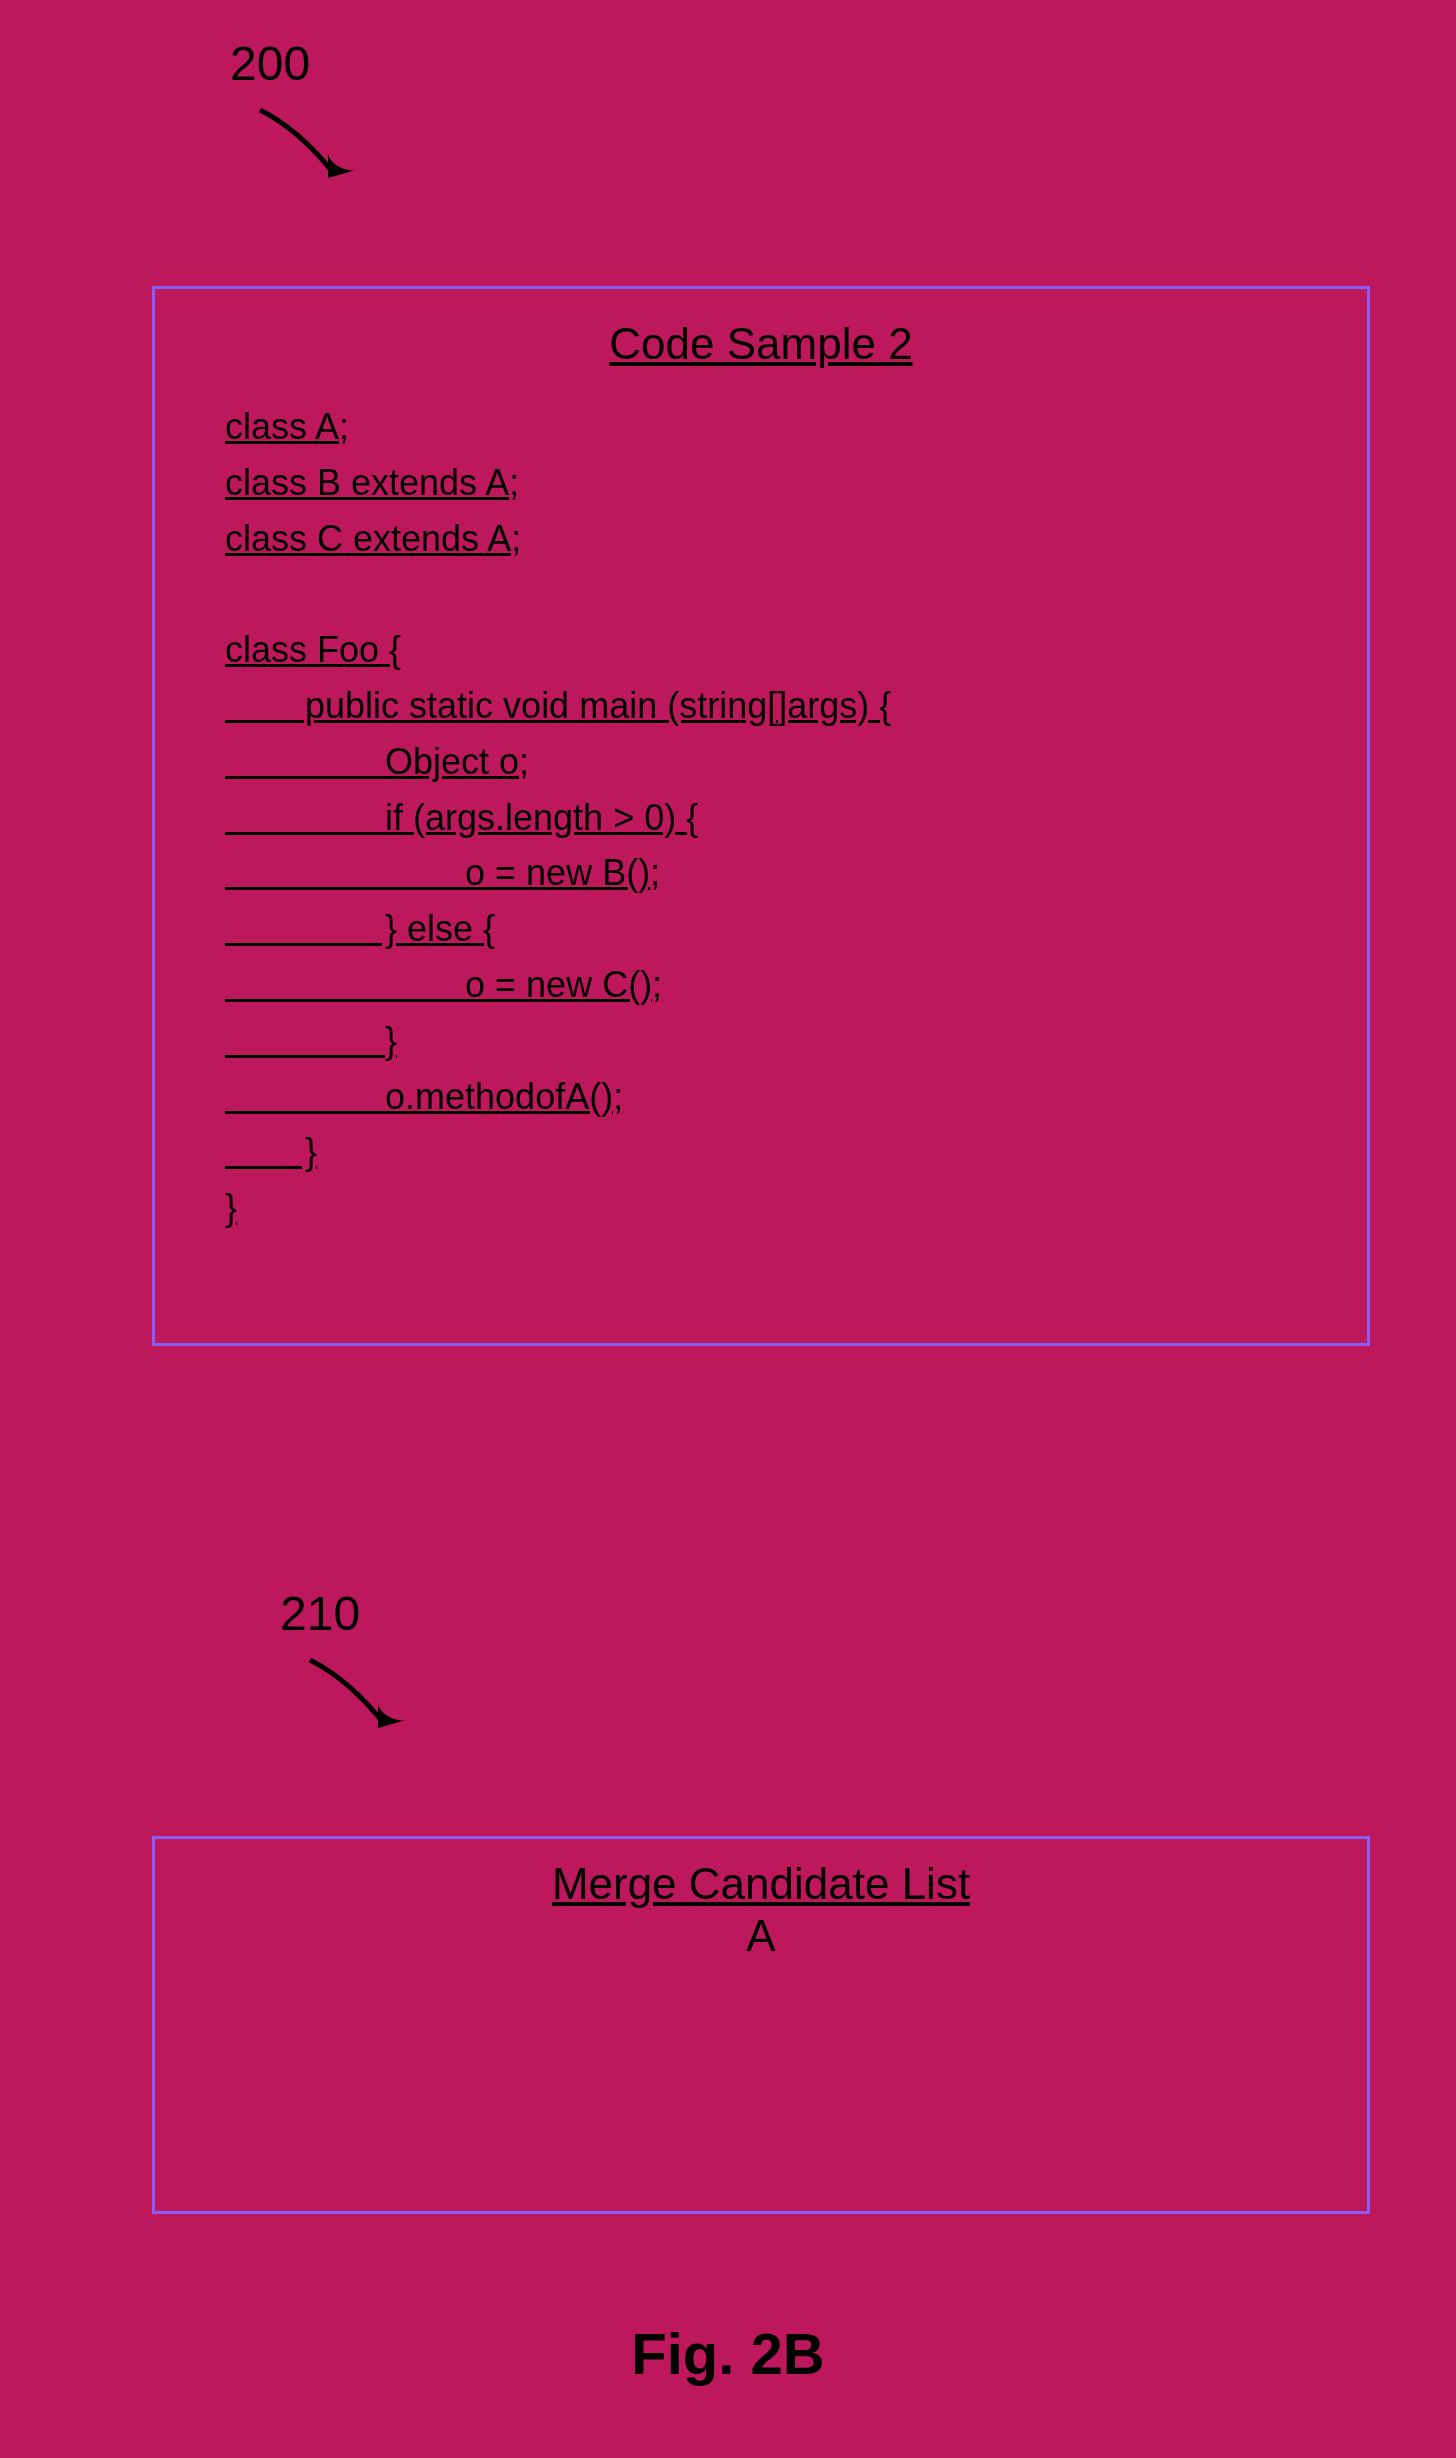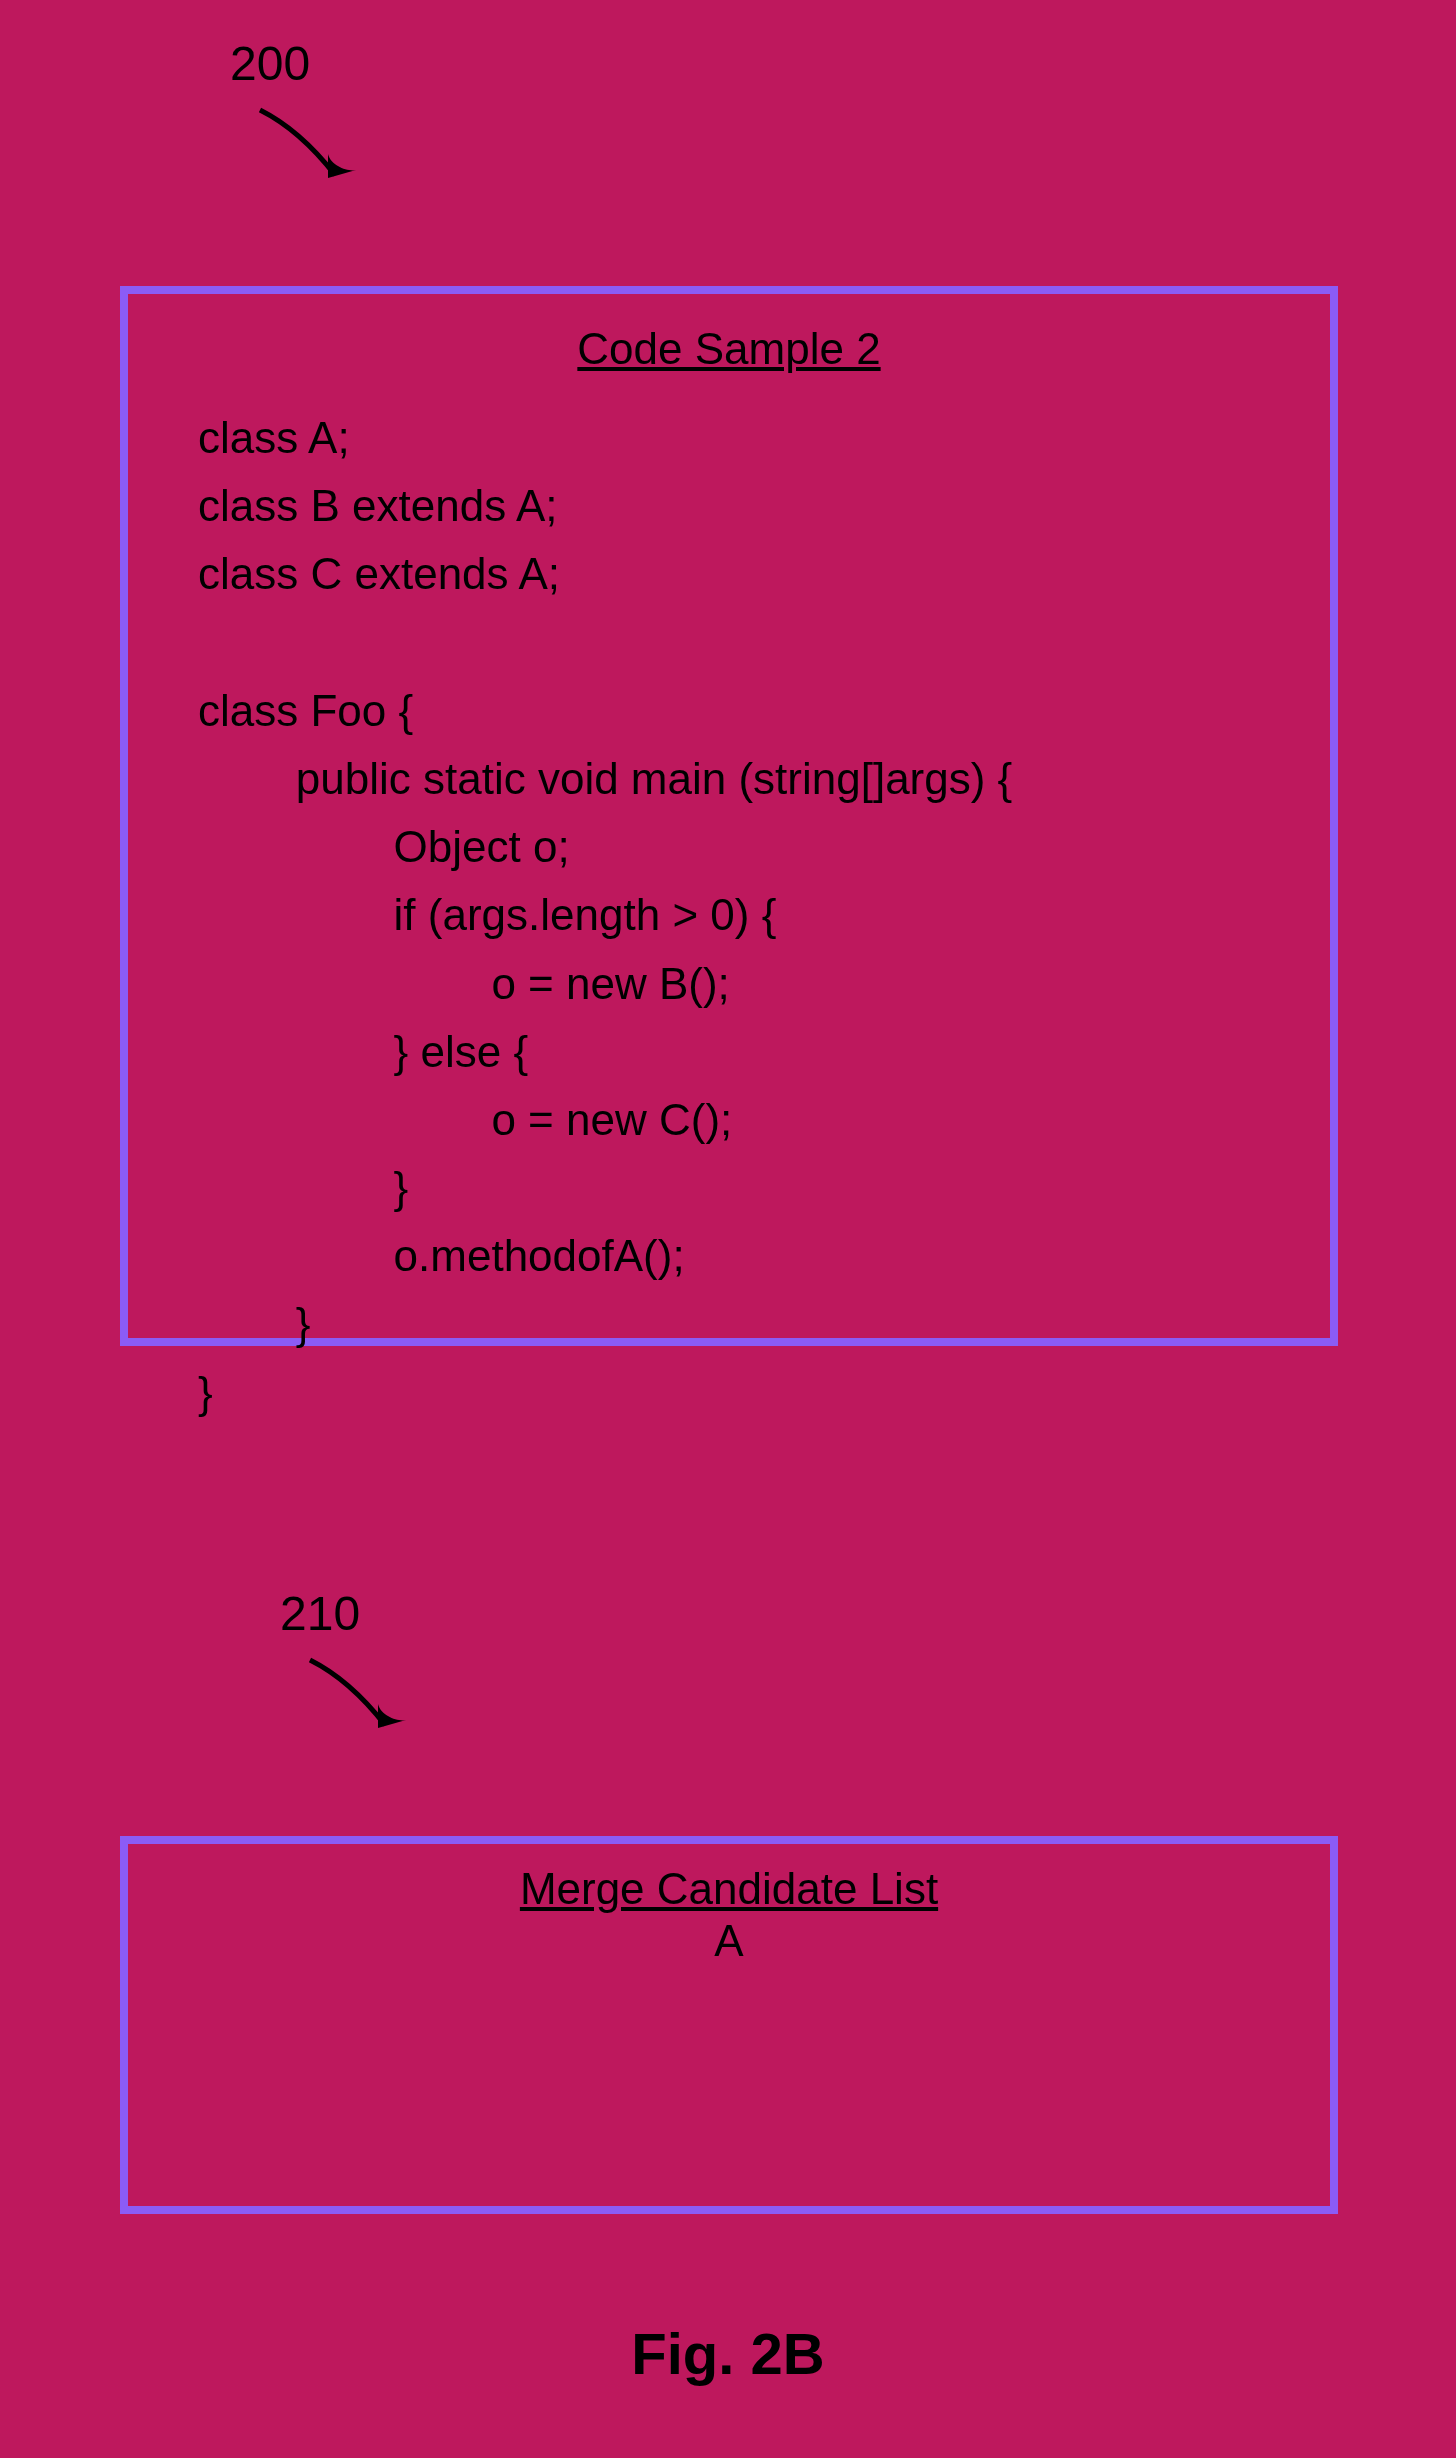--- a/index.html
+++ b/index.html
@@ -23,35 +23,37 @@
     }
     .arrow {
       position: absolute;
     }
     .arrow svg {
       display: block;
       overflow: visible;
     }
     .box {
       position: absolute;
-      border: 8px solid #8b5cf6;
+      border: 3px solid #8b5cf6;
       box-sizing: border-box;
+      margin-left: 32px;
     }
     .box-title {
       text-align: center;
       text-decoration: underline;
       font-size: 44px;
       margin-top: 30px;
     }
     .code {
-      font-size: 44px;
+      font-size: 36px;
       line-height: 1.55;
       white-space: pre;
       margin-top: 30px;
       margin-left: 70px;
+      text-decoration: underline;
     }
     .merge-title {
       text-align: center;
       text-decoration: underline;
       font-size: 44px;
       margin-top: 20px;
     }
     .merge-content {
       text-align: center;
       font-size: 44px;

